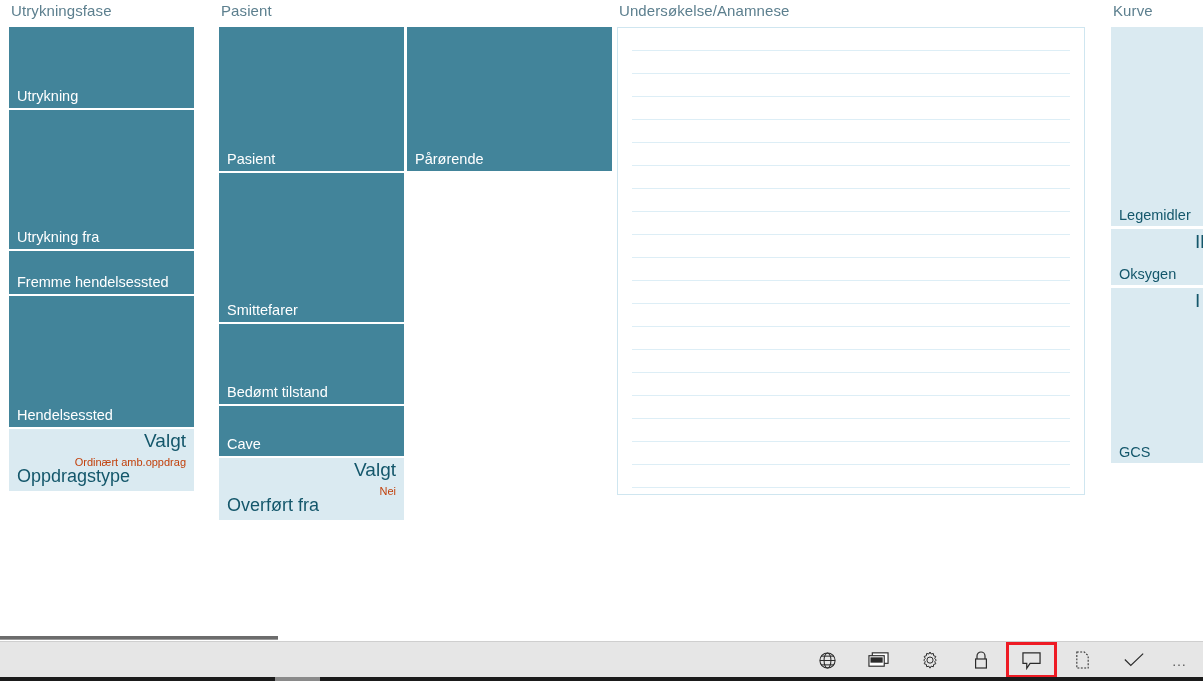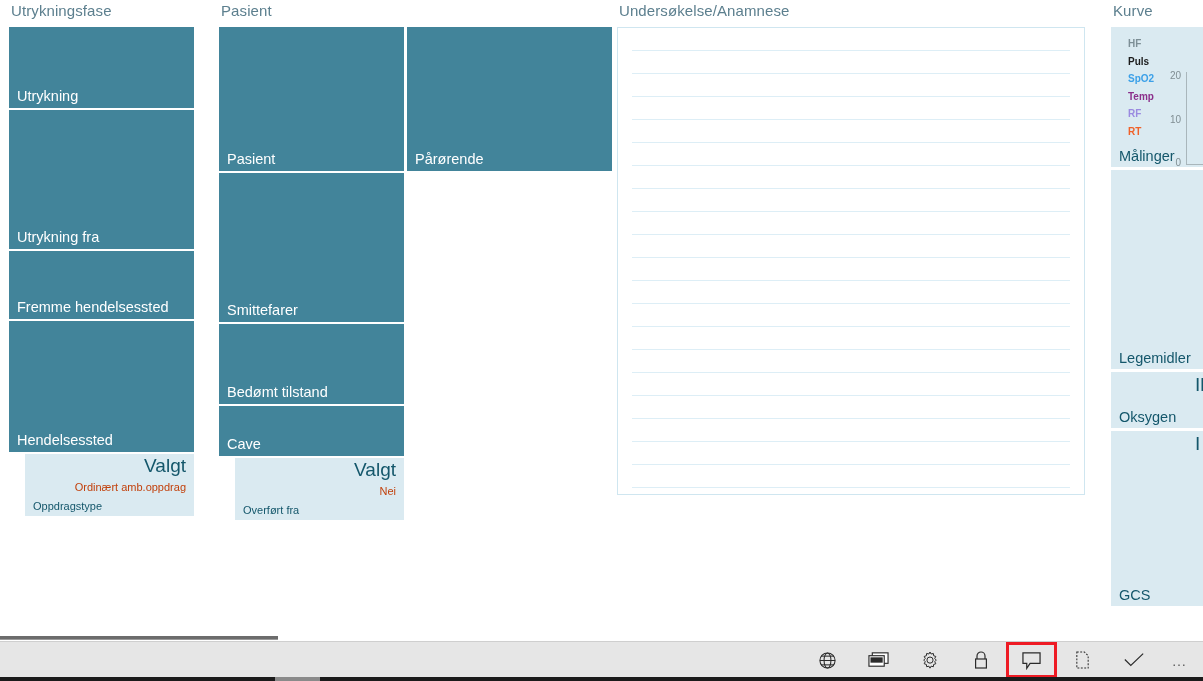--- a/index.html
+++ b/index.html
@@ -59,21 +59,20 @@
     white-space: nowrap;
   }
 
   
   .vtile {
     background: #daeaf1;
     color: #14576b;
     position: relative;
     box-sizing: border-box;
     overflow: hidden;
-    margin-left: 16px;
   }
   .vtile .v-top {
     position: absolute;
     right: 8px;
     top: 1px;
     font-size: 19px;
     color: #14576b;
     white-space: nowrap;
   }
   .vtile .v-mid {
@@ -81,21 +80,21 @@
     right: 8px;
     top: 27px;
     font-size: 11px;
     color: #c2410c;
     white-space: nowrap;
   }
   .vtile .v-label {
     position: absolute;
     left: 8px;
     bottom: 4px;
-    font-size: 11px;
+    font-size: 18px;
     color: #14576b;
     white-space: nowrap;
   }
 
   
   #col-utrykningsfase { left: 9px; width: 185px; }
 
   
   #col-pasient { left: 219px; width: 373px; }
 
@@ -258,21 +257,21 @@
 
   <div class="column" id="col-utrykningsfase">
     <div class="col-header">Utrykningsfase</div>
 
     <div class="tile" style="height:83px">
       <span class="tile-label">Utrykning</span>
     </div>
     <div class="tile" style="height:141px">
       <span class="tile-label">Utrykning fra</span>
     </div>
-    <div class="tile" style="height:70px">
+    <div class="tile" style="height:45px">
       <span class="tile-label">Fremme hendelsessted</span>
     </div>
     <div class="tile" style="height:133px">
       <span class="tile-label">Hendelsessted</span>
     </div>
 
     <div class="vtile" style="height:62px">
       <span class="v-top">Valgt</span>
       <span class="v-mid">Ordinært amb.oppdrag</span>
       <span class="v-label">Oppdragstype</span>
@@ -330,39 +329,20 @@
       <div class="rule" style="top:390px"></div>
       <div class="rule" style="top:413px"></div>
       <div class="rule" style="top:436px"></div>
       <div class="rule" style="top:459px"></div>
     </div>
   </div>
 
   <div class="column" id="col-kurve">
     <div class="col-header">Kurve</div>
 
-    <div class="kurve-tile" style="height:140px">
-      <div class="minichart">
-        <div class="legend">
-          <div style="color:#7d8f96">HF</div>
-          <div style="color:#1b1b1b">Puls</div>
-          <div style="color:#3ba0e8">SpO2</div>
-          <div style="color:#8b2f8b">Temp</div>
-          <div style="color:#9a8ae0">RF</div>
-          <div style="color:#f0622a">RT</div>
-        </div>
-        <span class="ytick" style="left:50px; top:43px">20</span>
-        <span class="ytick" style="left:50px; top:87px">10</span>
-        <span class="ytick" style="left:50px; top:130px">0</span>
-        <div class="axis-v" style="top:45px; height:93px"></div>
-        <div class="axis-h" style="top:137px"></div>
-        <span class="xtick" style="top:139px">-30 m</span>
-      </div>
-      <span class="k-label">Målinger</span>
-    </div>
 
     <div class="kurve-tile" style="height:199px">
       <span class="k-val"></span>
       <span class="k-label">Legemidler</span>
     </div>
 
     <div class="kurve-tile" style="height:56px">
       <span class="k-val">Ik</span>
       <span class="k-label">Oksygen</span>
     </div>

